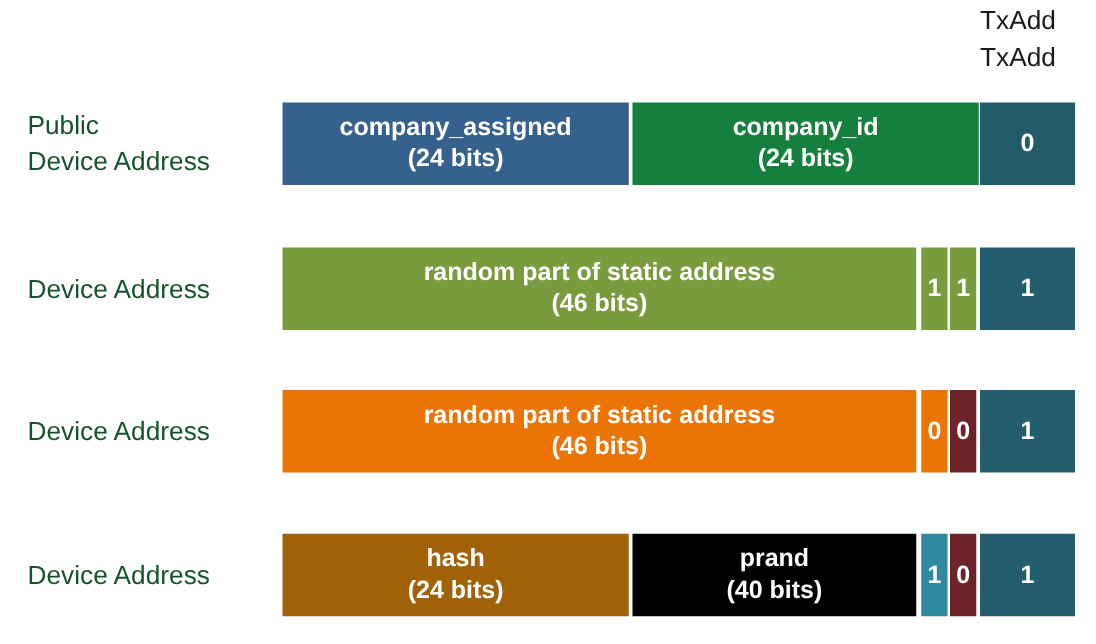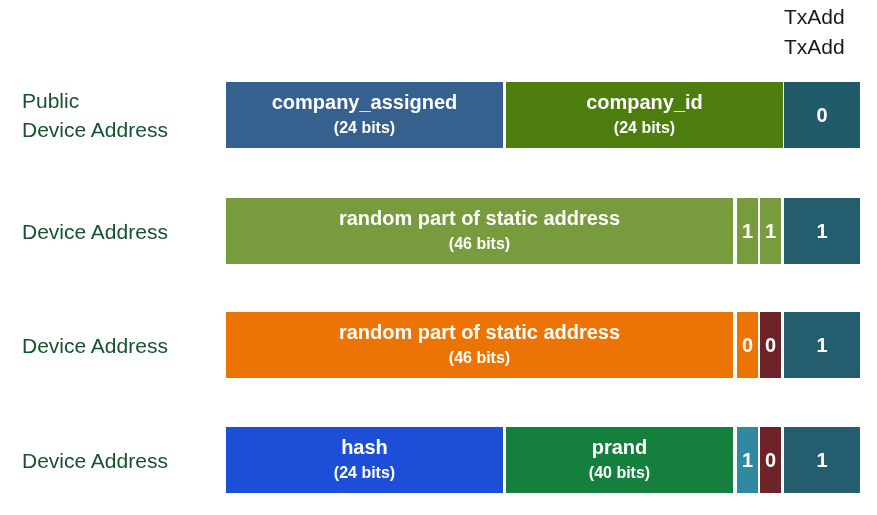--- a/index.html
+++ b/index.html
@@ -72,21 +72,21 @@
     align-items: center;
     justify-content: center;
     color: #ffffff;
     font-weight: bold;
     font-size: 20px;
     line-height: 25px;
     text-align: center;
     overflow: hidden;
     white-space: nowrap;
   }
-  .seg .sub { font-size: 16px; font-weight: bold; }
+  .seg .sub { font-size: 20px; font-weight: bold; }
 
   .seg.bitbox {
     font-size: 20px;
     font-weight: bold;
   }
 
   .seg.flagbox {
     font-size: 20px;
     font-weight: bold;
   }
@@ -103,21 +103,21 @@
     <div class="addr-row" style="top: 82px;">
       <div class="row-label">
         <div>Public</div>
         <div>Device Address</div>
       </div>
       <div class="bar">
         <div class="seg" style="left: 0px; width: 277px; background: rgb(54, 97, 142);">
           <div>company_assigned</div>
           <div class="sub">(24 bits)</div>
         </div>
-        <div class="seg" style="left: 280px; width: 277px; background: #4d7c0f;">
+        <div class="seg" style="left: 280px; width: 277px; background: #15803d;">
           <div>company_id</div>
           <div class="sub">(24 bits)</div>
         </div>
         <div class="seg flagbox" style="left: 558px; width: 76px; background: rgb(33, 90, 104);">
           <div>0</div>
         </div>
       </div>
     </div>
     <div class="addr-row" style="top: 198px;">
       <div class="row-label">
@@ -157,25 +157,25 @@
         <div class="seg flagbox" style="left: 558px; width: 76px; background: rgb(36, 93, 110);">
           <div>1</div>
         </div>
       </div>
     </div>
     <div class="addr-row" style="top: 427px;">
       <div class="row-label">
         <div>Device Address</div>
       </div>
       <div class="bar">
-        <div class="seg" style="left: 0px; width: 277px; background: #1d4ed8;">
+        <div class="seg" style="left: 0px; width: 277px; background: #a16207;">
           <div>hash</div>
           <div class="sub">(24 bits)</div>
         </div>
-        <div class="seg" style="left: 280px; width: 227px; background: #15803d;">
+        <div class="seg" style="left: 280px; width: 227px; background: #000000;">
           <div>prand</div>
           <div class="sub">(40 bits)</div>
         </div>
         <div class="seg bitbox" style="left: 511px; width: 21px; background: rgb(49, 137, 161);">
           <div>1</div>
         </div>
         <div class="seg bitbox" style="left: 534px; width: 21px; background: rgb(110, 35, 40);">
           <div>0</div>
         </div>
         <div class="seg flagbox" style="left: 558px; width: 76px; background: rgb(36, 93, 110);">

